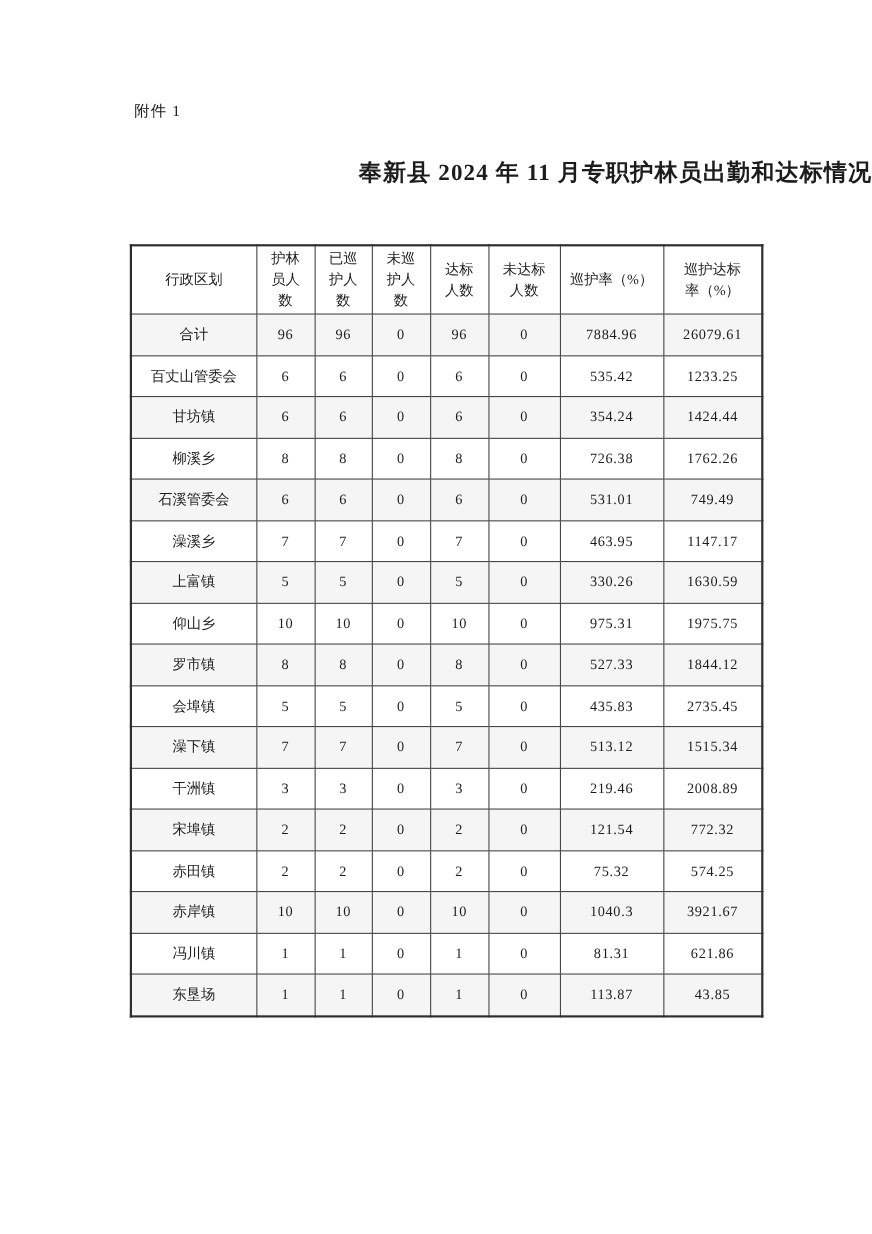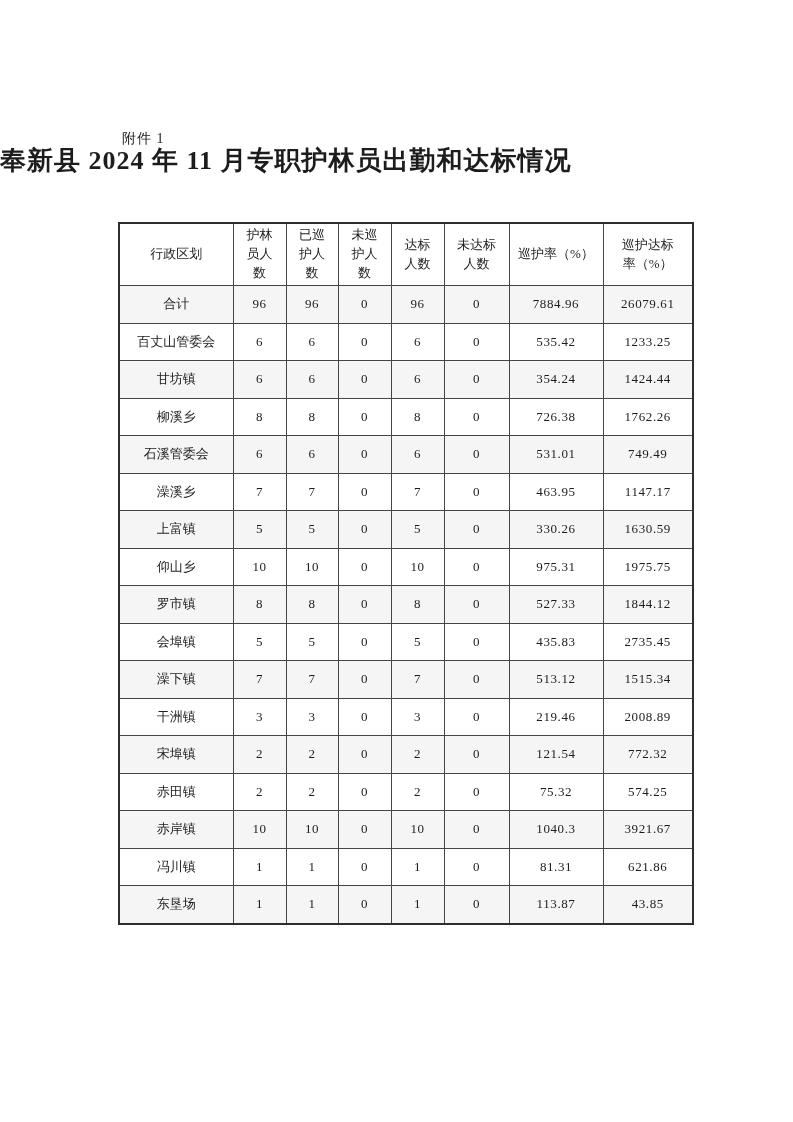--- a/index.html
+++ b/index.html
@@ -16,29 +16,28 @@
     overflow: hidden;
     font-family: "Liberation Serif", "DejaVu Serif", serif;
     color: #1c1c1c;
   }
   .attachment-label {
     position: absolute;
     left: 122px;
     top: 92px;
     font-size: 14px;
     letter-spacing: 1px;
-    margin-top: 38px;
   }
   .doc-title {
     position: absolute;
     left: 0;
     top: 143px;
     width: 100%;
-    text-align: left;
-    font-size: 26px;
+    text-align: right;
+    font-size: 21px;
     font-weight: bold;
     letter-spacing: 1px;
   }
   .table-wrap {
     position: absolute;
     left: 118px;
     top: 222px;
   }
   table.data-table {
     border-collapse: collapse;

